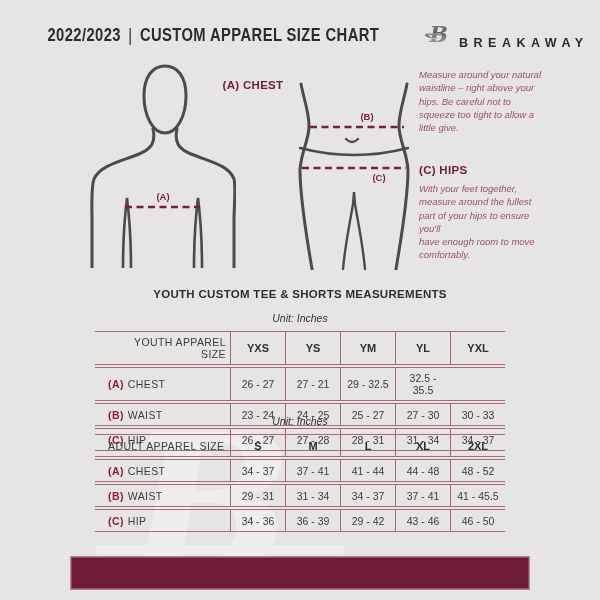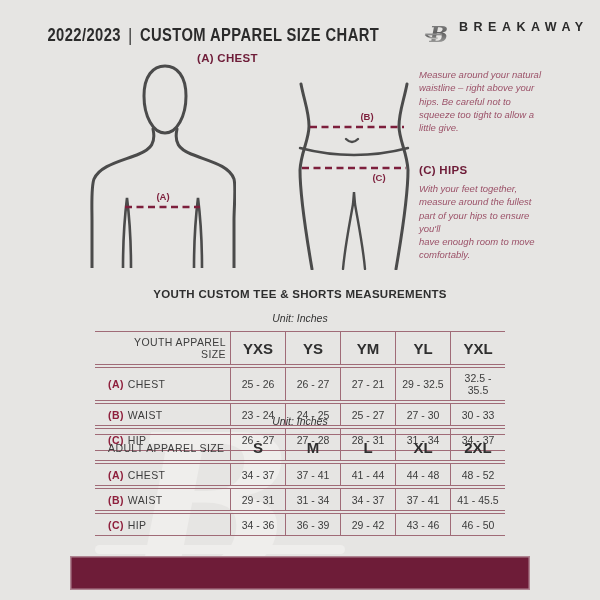--- a/index.html
+++ b/index.html
@@ -4,21 +4,21 @@
 <style>
   html,body{margin:0;padding:0;background:#cfcfcd;}
   .page{position:relative;width:600px;height:600px;background:#e6e5e3;overflow:hidden;
         font-family:"Liberation Sans",sans-serif;color:#3a3a3a;}
   
   .header{position:absolute;top:20px;left:0;right:0;display:flex;justify-content:center;
           align-items:center;gap:8px;}
   .title{font-weight:700;font-size:18px;color:#2b2b2b;letter-spacing:.5px;white-space:nowrap;
          transform:scaleX(.82);transform-origin:center;}
   .title .pipe{margin:0 9px;font-weight:400;color:#2b2b2b;}
-  .brand{display:flex;align-items:flex-start;gap:9px;}
+  .brand{display:flex;align-items:flex-end;gap:9px;}
   .brand-name{font-weight:700;font-size:12.5px;letter-spacing:5.5px;color:#2b2b2b;}
   
   .watermark{position:absolute;left:128px;top:408px;font-family:"DejaVu Serif",serif;
              font-style:italic;font-weight:700;font-size:195px;line-height:1;color:#efeeec;
              z-index:0;user-select:none;}
   .watermark-swoosh{position:absolute;left:95px;top:545px;width:250px;height:9px;
              background:#efeeec;border-radius:5px;z-index:0;}
   
   .fig{position:absolute;z-index:1;}
   .instr{position:absolute;z-index:1;}
@@ -29,21 +29,21 @@
   .tsection{position:absolute;left:0;right:0;z-index:1;text-align:center;}
   .tsection h2{margin:12px;font-size:11.5px;font-weight:700;color:#2e2e2e;letter-spacing:.3px;}
   .tsection .unit{margin-top:5px;font-size:10.5px;font-style:italic;color:#333;}
   .table{width:410px;margin:7px auto 0;text-align:left;}
   .trow{display:grid;grid-template-columns:135px repeat(5,1fr);
         border-top:1.2px solid #a06b77;border-bottom:1.2px solid #a06b77;margin-bottom:2px;}
   .tcell{padding:4px 4px;text-align:center;font-size:10.5px;color:#3c3c3c;
          display:flex;align-items:center;justify-content:center;min-height:13px;}
   .tcell + .tcell{border-left:1.2px solid #a06b77;}
   .tcell.first{justify-content:flex-start;text-align:right;padding-left:13px;letter-spacing:.4px;}
-  .thead .tcell{font-weight:700;font-size:15px;color:#2f2f2f;}
+  .thead .tcell{font-weight:700;font-size:11px;color:#2f2f2f;}
   .thead .tcell.first{font-weight:400;font-size:10.5px;color:#3d3d3d;}
   .prefix{color:#8e1f3c;font-weight:700;margin-right:4px;}
   
   .footer-bar{position:absolute;left:70px;top:556px;width:460px;height:34px;background:#6e1c38;
               box-shadow:inset 0 0 0 1.5px rgba(240,238,236,.5);z-index:2;}
 </style>
 </head>
 <body>
 
 <div class="page">
@@ -90,21 +90,21 @@
       <path stroke-width="2.4" d="M56,57 Q62,63 68,57"></path>
       <path stroke-width="2.4" d="M10,66 Q64,80 118,66"></path>
       <path stroke-width="2.4" d="M53,187 C55,164 60,140 63,122 L64,110 L65,122 C68,140 73,164 75,187"></path>
     </g>
     <line x1="20" y1="45" x2="114" y2="45" stroke="#7d1f3c" stroke-width="2.5" stroke-dasharray="7 4.5"></line>
     <text x="77" y="38" font-size="9.5" font-weight="700" fill="#7d1f3c" text-anchor="middle" font-family="Liberation Sans, sans-serif">(B)</text>
     <line x1="12" y1="86" x2="116" y2="86" stroke="#7d1f3c" stroke-width="2.5" stroke-dasharray="7 4.5"></line>
     <text x="89" y="99" font-size="9.5" font-weight="700" fill="#7d1f3c" text-anchor="middle" font-family="Liberation Sans, sans-serif">(C)</text>
   </svg>
 
-  <div class="instr" style="left:197px;top:52px;width:112px;">
+  <div class="instr" style="left:197px;top:79px;width:112px;text-align:center;">
     <h3>(A) CHEST</h3>
   </div>
   <div class="instr" style="left:419px;top:62px;width:127px;">
     <p>Measure around your natural waistline – right above your hips. Be careful not to squeeze too tight to allow a little give.</p>
   </div>
   <div class="instr" style="left:419px;top:164px;width:127px;">
     <h3>(C) HIPS</h3>
     <p>With your feet together, measure around the fullest part of your hips to ensure you'll
 have enough room to move comfortably.</p>
   </div>
@@ -116,21 +116,20 @@
         <div class="trow thead">
           <div class="tcell first">YOUTH APPAREL SIZE</div>
           <div class="tcell">YXS</div>
           <div class="tcell">YS</div>
           <div class="tcell">YM</div>
           <div class="tcell">YL</div>
           <div class="tcell">YXL</div>
         </div>
         <div class="trow">
           <div class="tcell first"><span class="prefix">(A)</span>CHEST</div>
-          <div class="tcell">25 - 26</div>
           <div class="tcell">26 - 27</div>
           <div class="tcell">27 - 21</div>
           <div class="tcell">29 - 32.5</div>
           <div class="tcell">32.5 - 35.5</div>
         </div>
         <div class="trow">
           <div class="tcell first"><span class="prefix">(B)</span>WAIST</div>
           <div class="tcell">23 - 24</div>
           <div class="tcell">24 - 25</div>
           <div class="tcell">25 - 27</div>

